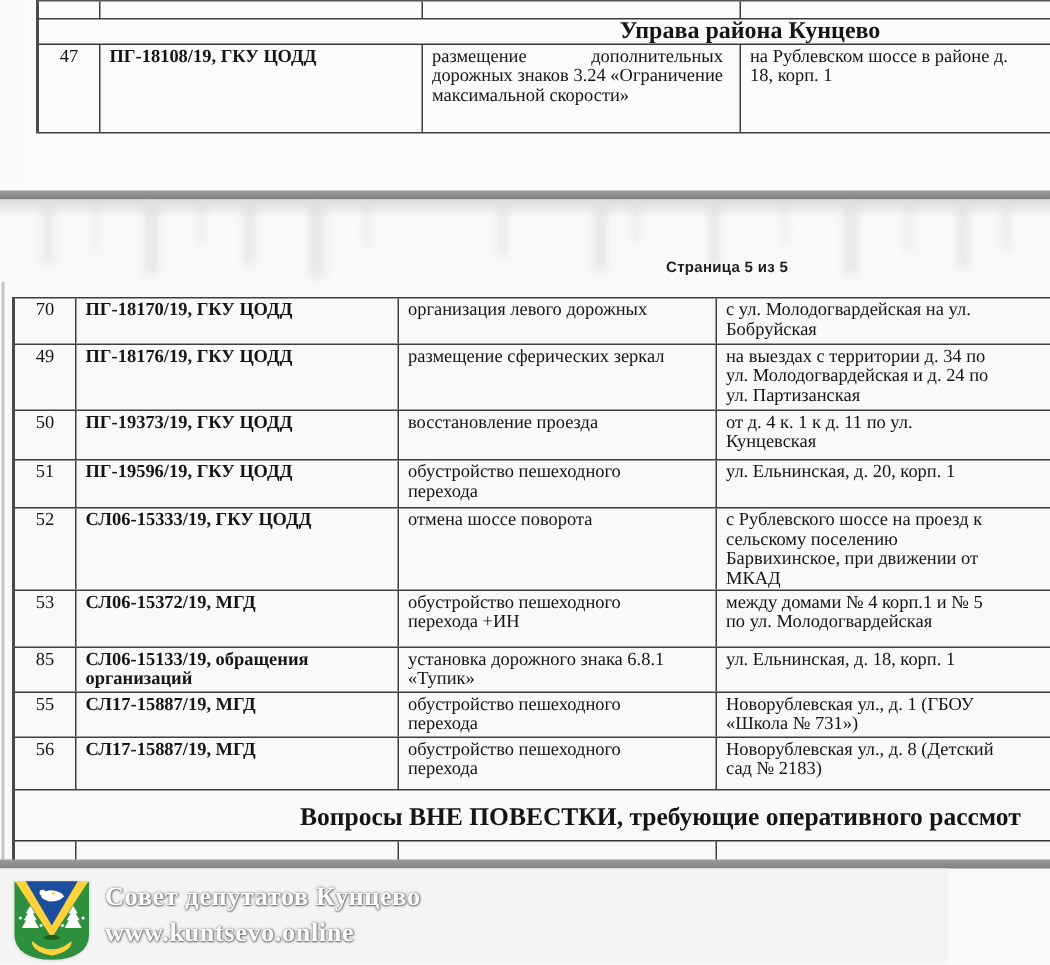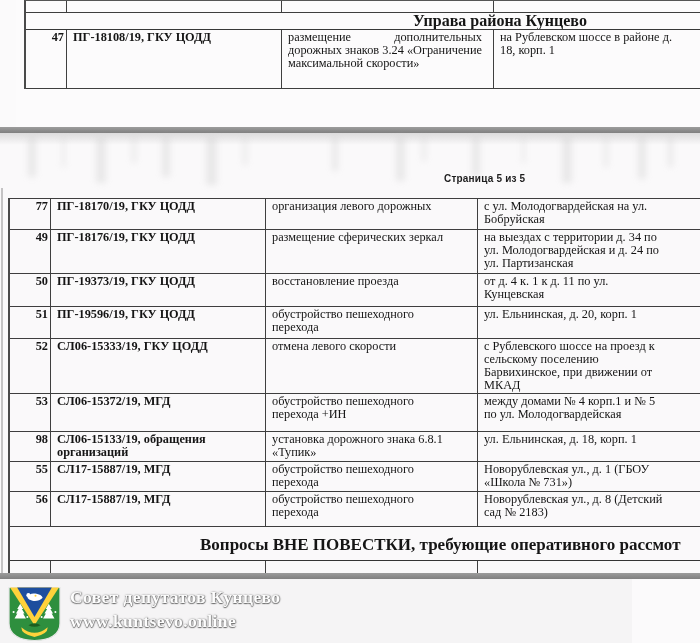--- a/index.html
+++ b/index.html
@@ -27,21 +27,21 @@
   
   .tbl{position:absolute;left:8px;width:950px;background:transparent;
     border-left:2px solid #4a4a4a;box-sizing:border-box}
   .t1{top:0;border-top:1px solid #555}
   .t2{top:198px;border-top:1px solid #3e3e3e}
 
   .trow{display:grid;grid-template-columns:41px 215px 212px 482px;
     border-bottom:1px solid #3e3e3e;box-sizing:border-box}
   .c{border-right:1px solid #3f3f3f;padding:1px 20px 1px 6px;
     font-size:12.3px;line-height:12.9px;white-space:pre-line;overflow:hidden;box-sizing:border-box}
-  .c.num{text-align:right;font-weight:bold;white-space:normal;padding:1px 2px}
+  .c.num{text-align:center;font-weight:normal;white-space:normal;padding:1px 2px}
   .c.doc{font-weight:bold;white-space:pre-line}
   .c.just{white-space:normal;text-align:justify;padding-right:11px}
 
   .section-hdr{display:block;text-align:center;font-weight:bold;font-size:16px;
     line-height:16px;padding:0;height:16px;border-bottom:1px solid #383838;overflow:hidden}
   .bottom-hdr{display:block;font-weight:bold;font-size:17px;line-height:18px;
     padding:9px 0 3px 190px;border-bottom:1px solid #353535;white-space:nowrap;overflow:hidden;
     min-height:34px;box-sizing:border-box}
 
   .partial-row-top{height:12px}
@@ -120,21 +120,21 @@
       <div class="streak" style="left:638px;width:8px;height:42px"></div>
       <div class="streak" style="left:668px;width:5px;height:30px"></div>
     </div>
   </div>
 
   <div class="page-label">Страница 5 из 5</div>
 
   <div class="tbl t2">
     <div class="t2-body">
         <div class="trow">
-          <div class="c num">77</div>
+          <div class="c num">70</div>
           <div class="c doc">ПГ-18170/19, ГКУ ЦОДД</div>
           <div class="c">организация левого дорожных</div>
           <div class="c">с ул. Молодогвардейская на ул.
 Бобруйская</div>
         </div>
         <div class="trow">
           <div class="c num">49</div>
           <div class="c doc">ПГ-18176/19, ГКУ ЦОДД</div>
           <div class="c">размещение сферических зеркал</div>
           <div class="c">на выездах с территории д. 34 по
@@ -151,36 +151,36 @@
         <div class="trow">
           <div class="c num">51</div>
           <div class="c doc">ПГ-19596/19, ГКУ ЦОДД</div>
           <div class="c">обустройство пешеходного
 перехода</div>
           <div class="c">ул. Ельнинская, д. 20, корп. 1</div>
         </div>
         <div class="trow">
           <div class="c num">52</div>
           <div class="c doc">СЛ06-15333/19, ГКУ ЦОДД</div>
-          <div class="c">отмена левого скорости</div>
+          <div class="c">отмена шоссе поворота</div>
           <div class="c">с Рублевского шоссе на проезд к
 сельскому поселению
 Барвихинское, при движении от
 МКАД</div>
         </div>
         <div class="trow">
           <div class="c num">53</div>
           <div class="c doc">СЛ06-15372/19, МГД</div>
           <div class="c">обустройство пешеходного
 перехода +ИН</div>
           <div class="c">между домами № 4 корп.1 и № 5
 по ул. Молодогвардейская</div>
         </div>
         <div class="trow">
-          <div class="c num">98</div>
+          <div class="c num">85</div>
           <div class="c doc">СЛ06-15133/19, обращения
 организаций</div>
           <div class="c">установка дорожного знака 6.8.1
 «Тупик»</div>
           <div class="c">ул. Ельнинская, д. 18, корп. 1</div>
         </div>
         <div class="trow">
           <div class="c num">55</div>
           <div class="c doc">СЛ17-15887/19, МГД</div>
           <div class="c">обустройство пешеходного

